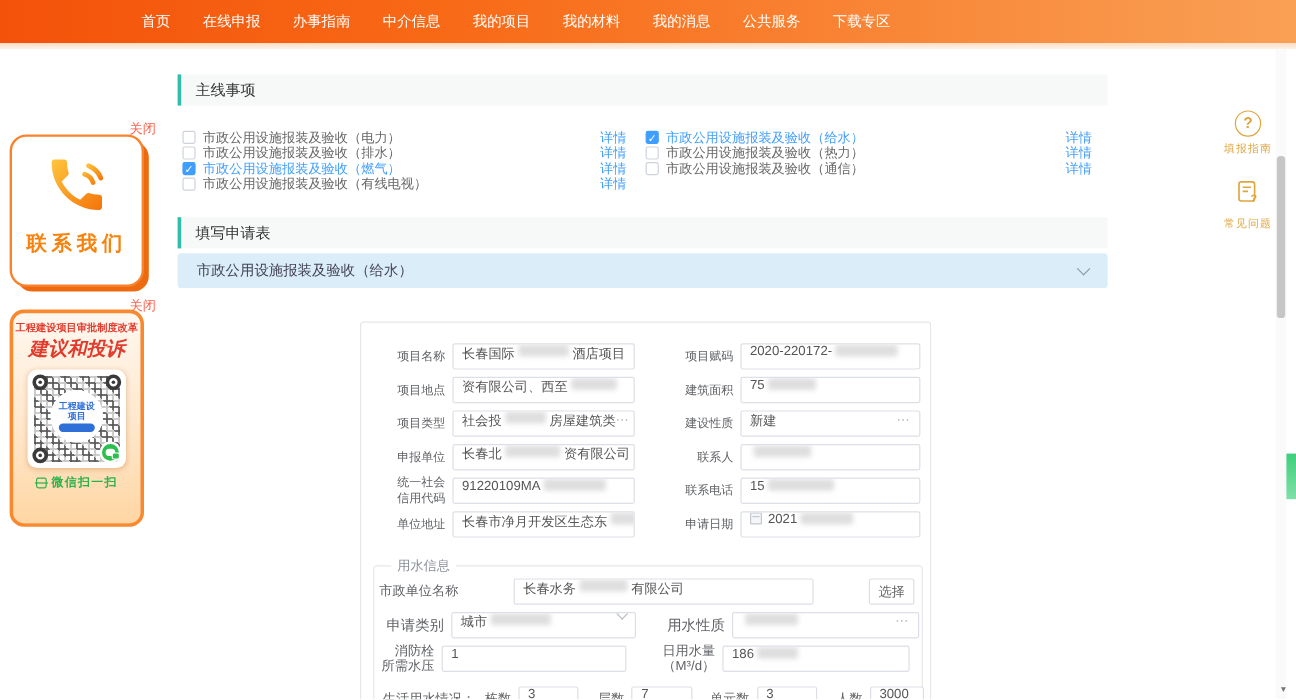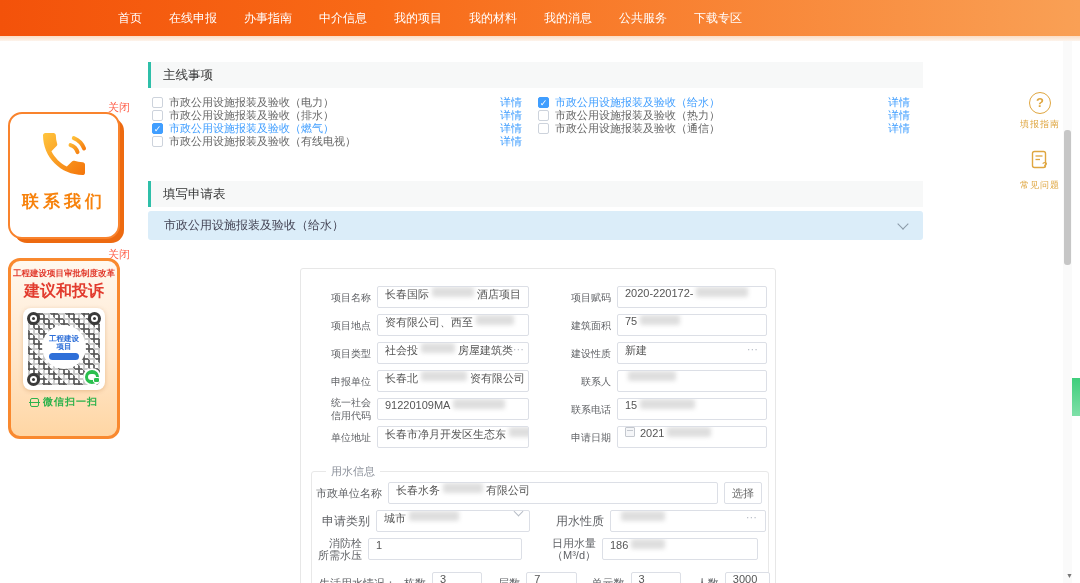--- a/index.html
+++ b/index.html
@@ -14,21 +14,21 @@
   .navbar .nav-item { color:#fff; font-size:12px; cursor:pointer; white-space:nowrap; }
   .nav-understrip { position:absolute; left:0; top:36px; width:1080px; height:5px;
     background:linear-gradient(180deg,#FBDDC5,#FDF4EC); }
 
   
   .sec-strip { position:absolute; left:148px; width:775px; height:26px; background:#F7F8F8;
     border-left:3px solid #2FBFA9; display:flex; align-items:center; }
   .sec-strip .sec-title { font-size:12.5px; color:#333; padding-left:12px; }
 
   
-  .ml-col { position:absolute; top:96px; }
+  .ml-col { position:absolute; top:108px; }
   .ml-row { display:flex; align-items:center; height:13px; gap:6px; font-size:11px; color:#666; }
   .ml-label { flex:1; white-space:nowrap; overflow:hidden; }
   .ml-row.checked .ml-label { color:#409EFF; }
   .cb { width:11px; height:11px; border:1px solid #CDD3DC; border-radius:2px; background:#fff; flex:none; }
   .cb.on { background:#409EFF; border-color:#409EFF; color:#fff; font-size:9px; line-height:10px;
     text-align:center; }
   .detail-link { color:#409EFF; font-size:11px; cursor:pointer; white-space:nowrap; }
 
   
   .accordion { position:absolute; left:148px; top:211px; width:775px; height:29px;
@@ -75,21 +75,21 @@
   .contact-card { position:absolute; left:8px; top:112px; width:112px; height:127px;
     background:#fff; border:2px solid #F9832D; border-radius:14px;
     box-shadow:5px 5px 0 -1px #ED6A10; text-align:center; cursor:pointer; }
   .contact-card .phone-wrap { margin-top:12px; }
   .contact-label { font-size:17px; font-weight:bold; color:#F7820C; letter-spacing:4px; margin-top:4px; }
 
   .complaint-card { position:absolute; left:8px; top:258px; width:112px; height:181px;
     border:3px solid #F9892F; border-radius:12px; text-align:center; cursor:pointer;
     background:linear-gradient(180deg,#FFF8F0 0%,#FFE7CB 55%,#FFD6A4 100%); overflow:hidden; }
   .cmp-title1 { font-size:8.5px; font-weight:bold; color:#E23B2E; margin-top:7px; white-space:nowrap; }
-  .cmp-title2 { font-size:16px; font-weight:bold; color:#E23B2E; margin-top:1px; }
+  .cmp-title2 { font-size:16px; font-weight:bold; color:#E23B2E; margin-top:1px;font-style:italic; }
   .qr-box { position:relative; width:82px; height:82px; background:#fff; border-radius:8px;
     margin:6px auto 0; box-shadow:0 1px 4px rgba(160,80,0,.25); }
   .qr-noise { position:absolute; inset:5px; border-radius:4px; opacity:.8;
     background-image:repeating-linear-gradient(0deg,rgba(45,45,45,.85) 0 2px,transparent 2px 5px),
       repeating-linear-gradient(90deg,rgba(45,45,45,.85) 0 2px,transparent 2px 5px);
     background-blend-mode:lighten; -webkit-mask-image:repeating-linear-gradient(45deg,#000 0 6px,rgba(0,0,0,.35) 6px 11px);
             mask-image:repeating-linear-gradient(45deg,#000 0 6px,rgba(0,0,0,.35) 6px 11px); }
   .finder { position:absolute; width:13px; height:13px; border:3px solid #3A3A3A; border-radius:50%; background:#fff; }
   .finder::after { content:""; position:absolute; left:2px; top:2px; width:3px; height:3px;
     background:#3A3A3A; border-radius:50%; }
@@ -277,21 +277,21 @@
       <div class="finput w158">
         <span class="cal-icon"></span>
         <span>2021</span>
         <span class="redact" style="width:44px;"></span>
       </div>
     </div>
 
     <div class="wfieldset">
       <span class="wlegend">用水信息</span>
 
-      <div class="wrow" style="top:10px; height:22px; padding:0 8px 0 0;">
+      <div class="wrow" style="top:10px; height:22px; padding:0 8px 0 0;gap:40px;">
         <span class="wlabel sm" style="width:70px;">市政单位名称</span>
         <div class="finput" style="flex:1;">
           <span>长春水务</span>
           <span class="redact" style="width:40px;"></span>
           <span>有限公司</span>
         </div>
         <span class="select-btn">选择</span>
       </div>
 
       <div class="wrow" style="top:38px; height:22px;">

